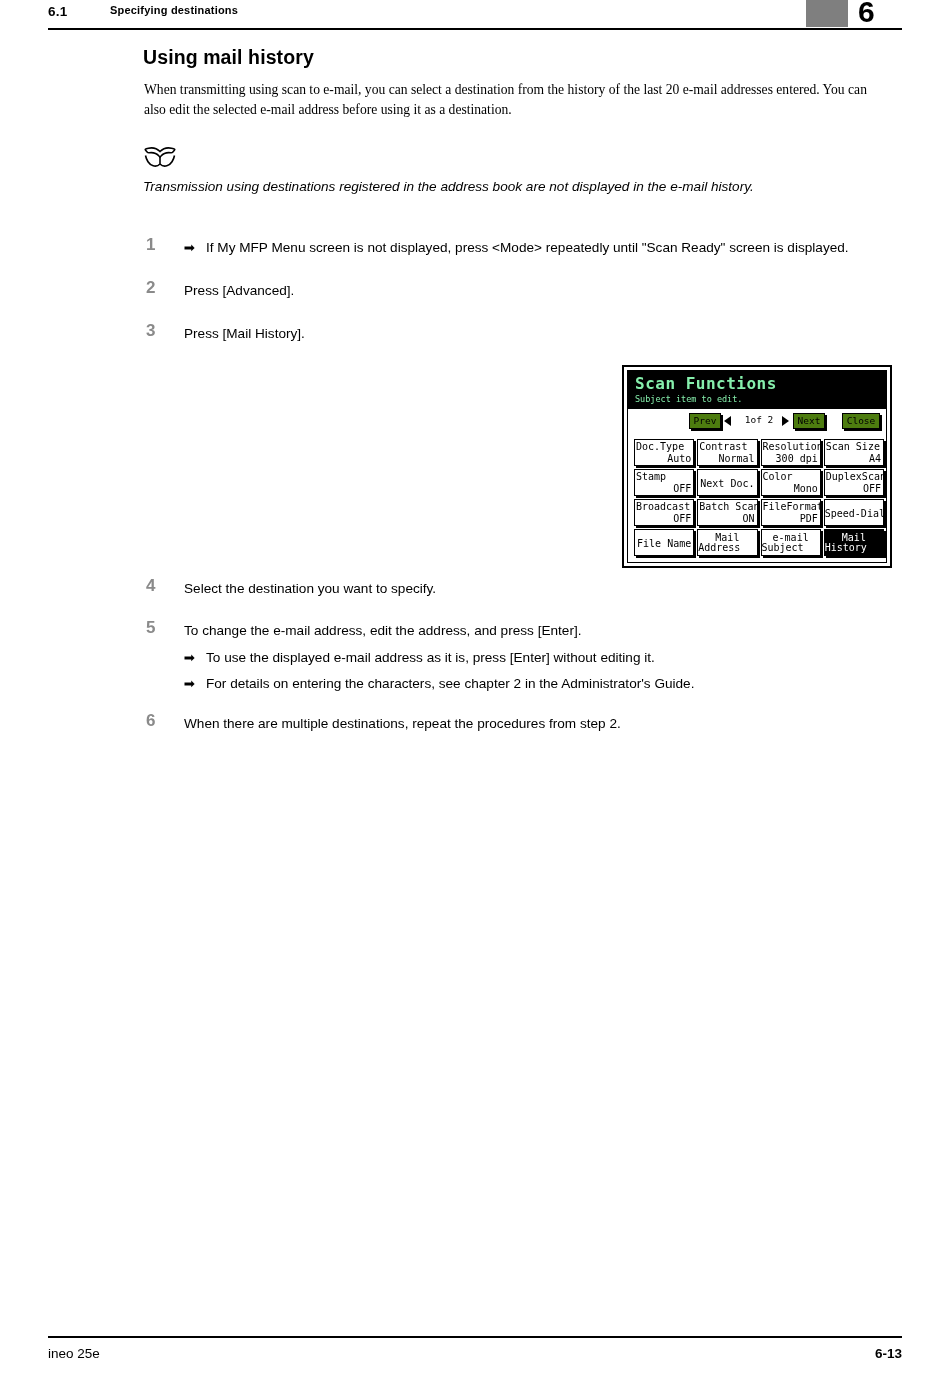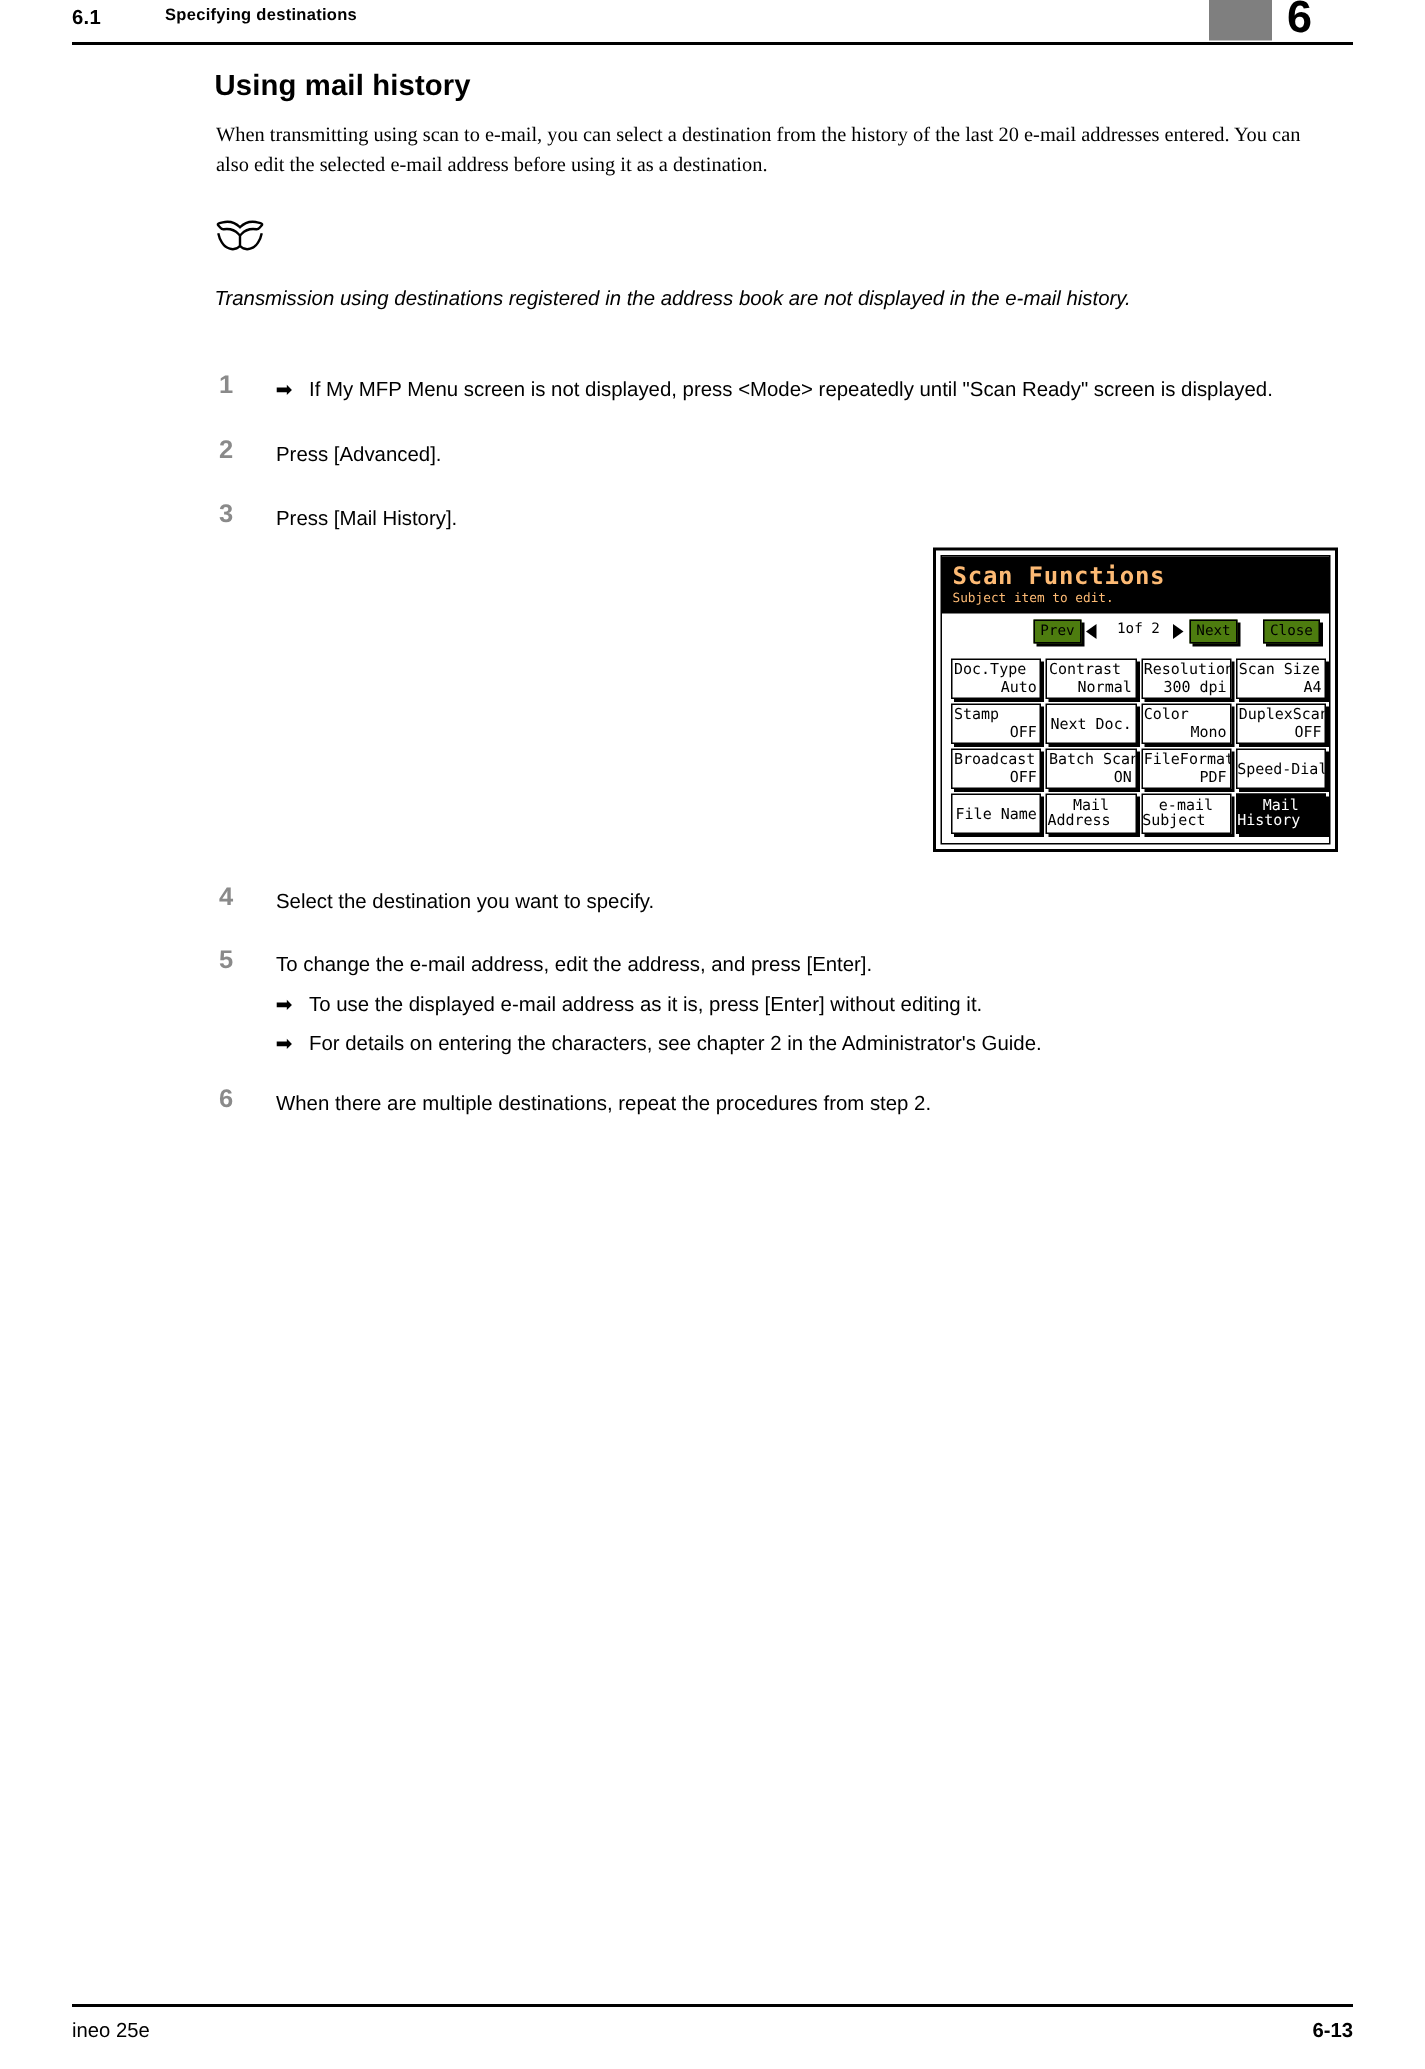--- a/index.html
+++ b/index.html
@@ -101,21 +101,21 @@
   }
   .note-icon {
     width: 34px;
     height: 22px;
     display: block;
   }
   .note-text {
     font-size: 13.6px;
     font-style: italic;
     line-height: 19px;
-    margin-top: 21px;
+    margin-top: 9px;
   }
 
   
   .steps {
     margin-top: 42px;
   }
   .step {
     position: relative;
     min-height: 22px;
     margin-bottom: 3px;
@@ -177,21 +177,21 @@
     border: 1px solid #000000;
     box-sizing: border-box;
   }
   .lcd-titlebar {
     position: absolute;
     left: 0;
     top: 0;
     right: 0;
     height: 38px;
     background: #000000;
-    color: #fdba74;
+    color: #86efac;
   }
   .lcd-title {
     position: absolute;
     left: 7px;
     top: 3px;
     font-size: 16px;
     font-weight: bold;
     letter-spacing: 0.5px;
   }
   .lcd-subtitle {

